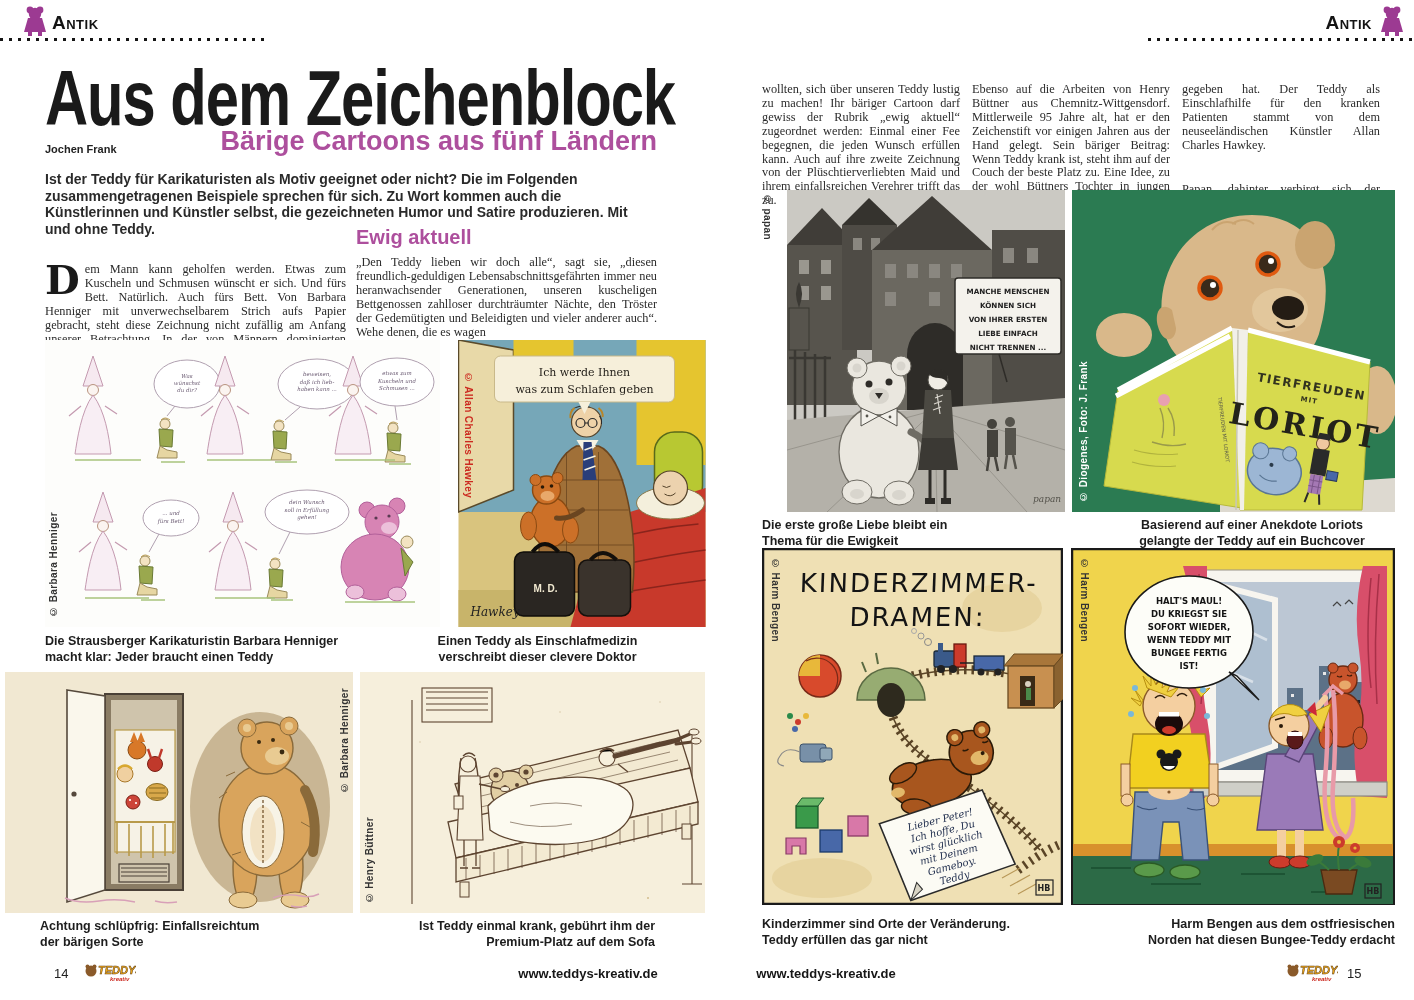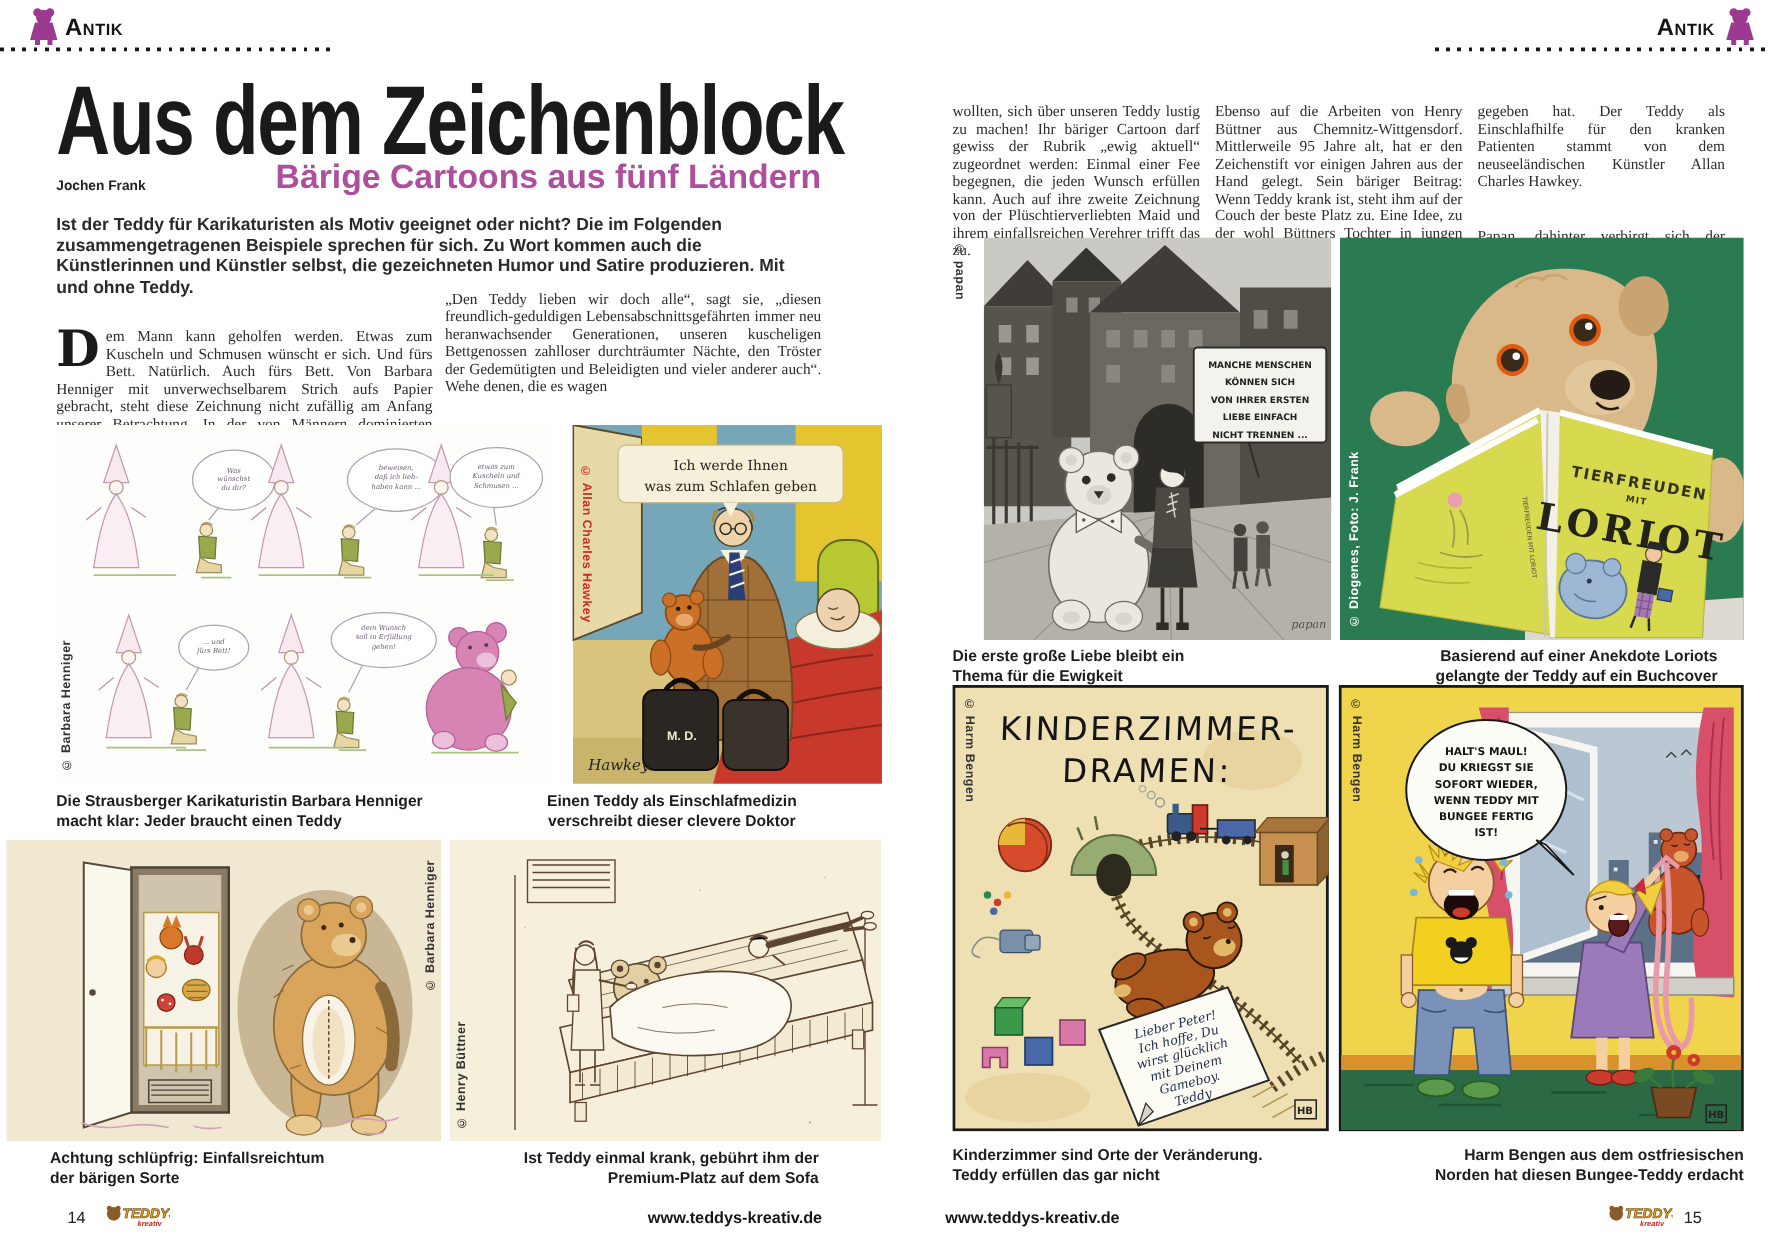--- a/index.html
+++ b/index.html
@@ -83,20 +83,21 @@
 
 <div class="abs main-title" style="left:45px;top:52px;">Aus dem Zeichenblock</div>
 <div class="abs author" style="left:45px;top:143px;">Jochen Frank</div>
 <div class="abs subtitle" style="left:200px;top:126px;width:457px;">Bärige Cartoons aus fünf Ländern</div>
 <div class="abs intro" style="left:45px;top:171px;width:605px;">Ist der Teddy für Karikaturisten als Motiv geeignet oder nicht? Die im Folgenden zusammengetragenen Beispiele sprechen für sich. Zu Wort kommen auch die Künstlerinnen und Künstler selbst, die gezeichneten Humor und Satire produzieren. Mit und ohne Teddy.</div>
 
 <div class="abs bodytext" style="left:45px;top:228px;width:301px;">
   <span class="dropcap">D</span><span>em Mann kann geholfen werden. Etwas zum Kuscheln und Schmusen wünscht er sich. Und fürs Bett. Natürlich. Auch fürs Bett. Von Barbara Henniger mit unverwechselbarem Strich aufs Papier gebracht, steht diese Zeichnung nicht zufällig am Anfang unserer Betrachtung. In der von Männern dominierten Branche ist die Karikaturistin aus Strausberg (bei Berlin) eine Ausnahme.</span>
 </div>
 <div class="abs" style="left:356px;top:226px;width:301px;">
+  <div class="ewig">Ewig aktuell</div>
   <div class="bodytext" style="margin-top:7px;">„Den Teddy lieben wir doch alle“, sagt sie, „diesen freundlich-geduldigen Lebensabschnittsgefährten immer neu heranwachsender Generationen, unseren kuscheligen Bettgenossen zahlloser durchträumter Nächte, den Tröster der Gedemütigten und Beleidigten und vieler anderer auch“. Wehe denen, die es wagen</div>
 </div>
 
 <div class="abs" style="left:45px;top:340px;width:395px;height:287px;background:#fdfdfb;">
   <svg viewBox="0 0 395 287" width="395" height="287">
     <defs>
       <g id="g-fairy">
         <polygon points="20,0 10,30 30,30" fill="#f6e9f0" stroke="#c49ab0" stroke-width="1"></polygon>
         <circle cx="20" cy="34" r="5.5" fill="#fbf4f0" stroke="#b9937f" stroke-width="1"></circle>
         <path d="M20,39 C8,55 4,85 2,98 L38,98 C36,80 32,55 20,39 Z" fill="#f8eef4" stroke="#c49ab0" stroke-width="1"></path>
@@ -478,21 +479,21 @@
       <path d="M247,301 l-2,10 M258,301 l2,10" stroke="#2a2a2a" stroke-width="2"></path>
     </g>
   </svg>
   <div class="vcred white vup abs" style="left:6px;bottom:10px;">© Diogenes, Foto: J. Frank</div>
 </div>
 
 <div class="abs cap" style="left:762px;top:517px;width:250px;">
   <div>Die erste große Liebe bleibt ein</div>
   <div>Thema für die Ewigkeit</div>
 </div>
-<div class="abs cap right" style="left:1130px;top:517px;width:244px;">
+<div class="abs cap right" style="left:1130px;top:517px;width:244px;text-align:center;">
   <div>Basierend auf einer Anekdote Loriots</div>
   <div>gelangte der Teddy auf ein Buchcover</div>
 </div>
 
 <div class="abs" style="left:762px;top:548px;width:301px;height:357px;">
   <svg viewBox="0 0 301 357" width="301" height="357">
     <rect x="1" y="1" width="299" height="355" fill="#efe0b4" stroke="#1a1a1a" stroke-width="2.5"></rect>
     <ellipse cx="240" cy="60" rx="40" ry="24" fill="#e7d4a0"></ellipse>
     <ellipse cx="60" cy="330" rx="50" ry="20" fill="#e7d4a0"></ellipse>
     <g transform="skewX(-2)">

